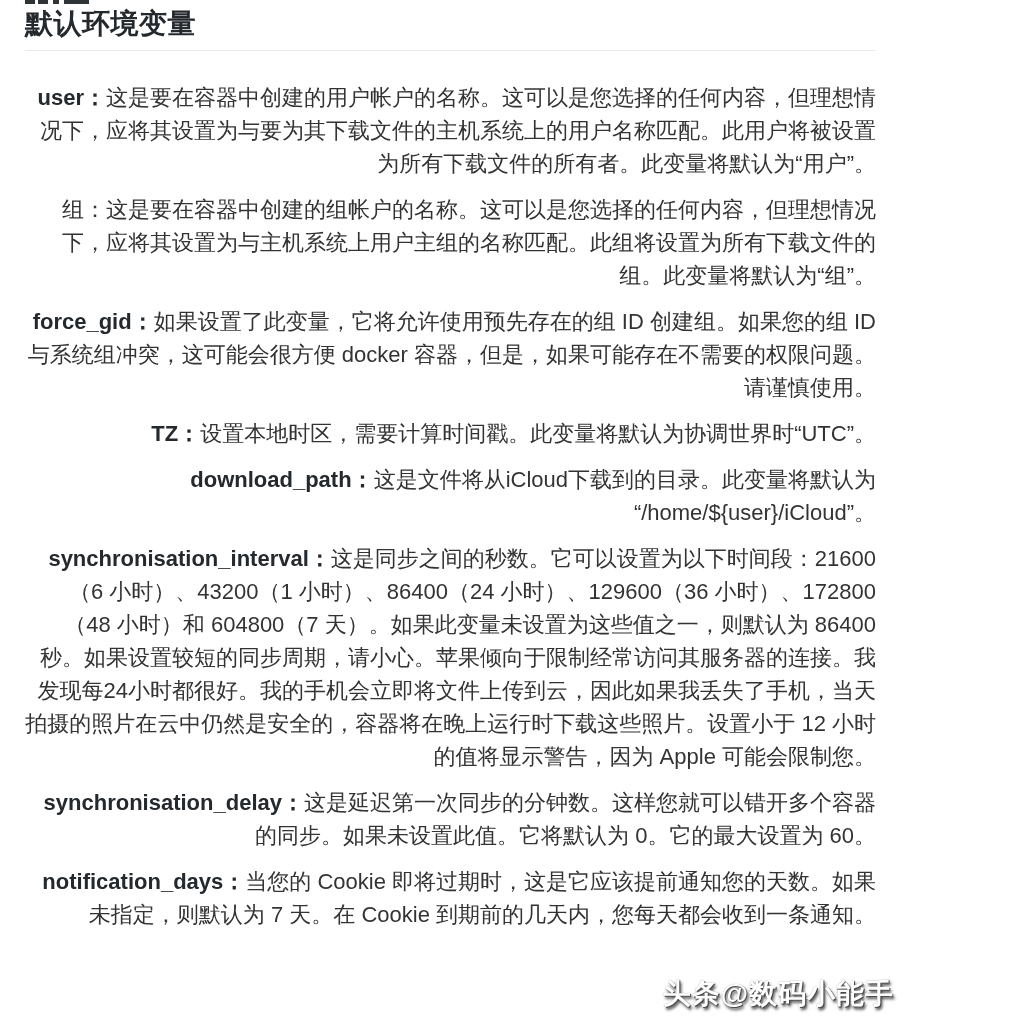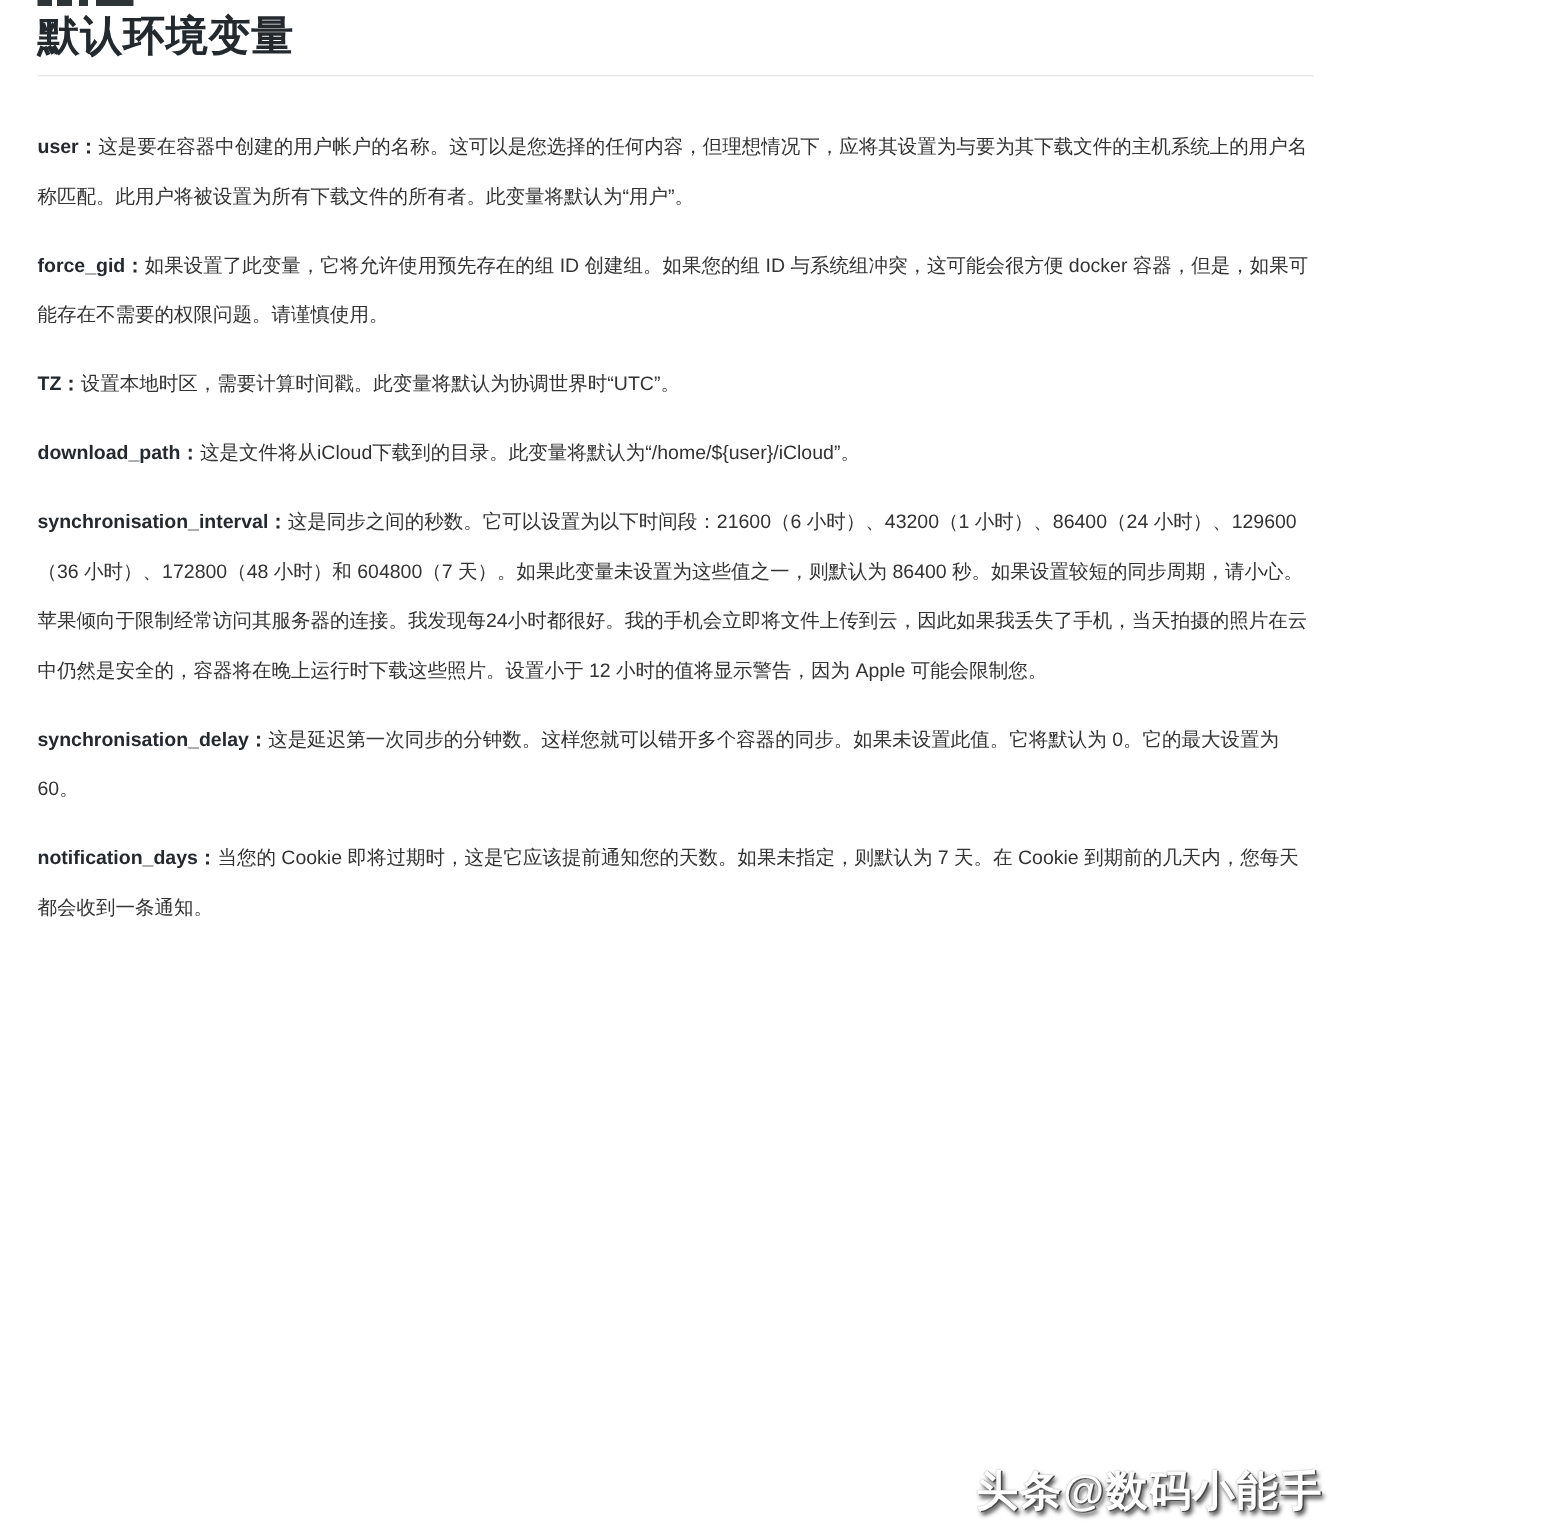--- a/index.html
+++ b/index.html
@@ -35,39 +35,39 @@
     padding-bottom: 6px;
     font-size: 28px;
     line-height: 40px;
     font-weight: 700;
     color: #24292e;
     border-bottom: 1px solid #e7e9eb;
     letter-spacing: 0.5px;
   }
   .content p.para {
     margin: 13px 0 0 0;
-    font-size: 13px;
+    font-size: 22px;
     line-height: 33px;
     color: #333333;
-    text-align: left;
+    text-align: right;
   }
   .content p.para:first-child {
     margin-top: 30px;
   }
   .term {
     font-weight: 700;
     color: #24292e;
   }
   .term.regular {
     font-weight: 400;
     color: #333333;
   }
   .watermark {
     position: absolute;
-    right: 20px;
+    right: 8px;
     bottom: 4px;
     font-size: 28px;
     font-weight: 700;
     letter-spacing: 1px;
     color: #ffffff;
     text-shadow:
       1px 1px 0 rgba(70,70,70,0.95),
       2px 3px 3px rgba(40,40,40,0.85),
       0 0 1px rgba(90,90,90,0.6);
     white-space: nowrap;
@@ -76,20 +76,21 @@
 </head>
 <body>
 
 <div class="page">
   <div class="clip-fragments"></div>
 
   <h1 class="doc-title" style="color: rgb(36, 41, 46); border-bottom-color: rgb(231, 233, 235);">默认环境变量</h1>
 
   <div class="content">
       <p class="para"><span class="term">user：</span><span>这是要在容器中创建的用户帐户的名称。这可以是您选择的任何内容，但理想情况下，应将其设置为与要为其下载文件的主机系统上的用户名称匹配。此用户将被设置为所有下载文件的所有者。此变量将默认为“用户”。</span></p>
+      <p class="para"><span class="term regular">组：</span><span>这是要在容器中创建的组帐户的名称。这可以是您选择的任何内容，但理想情况下，应将其设置为与主机系统上用户主组的名称匹配。此组将设置为所有下载文件的组。此变量将默认为“组”。</span></p>
       <p class="para"><span class="term">force_gid：</span><span>如果设置了此变量，它将允许使用预先存在的组 ID 创建组。如果您的组 ID 与系统组冲突，这可能会很方便 docker 容器，但是，如果可能存在不需要的权限问题。请谨慎使用。</span></p>
       <p class="para"><span class="term">TZ：</span><span>设置本地时区，需要计算时间戳。此变量将默认为协调世界时“UTC”。</span></p>
       <p class="para"><span class="term">download_path：</span><span>这是文件将从iCloud下载到的目录。此变量将默认为“/home/${user}/iCloud”。</span></p>
       <p class="para"><span class="term">synchronisation_interval：</span><span>这是同步之间的秒数。它可以设置为以下时间段：21600（6 小时）、43200（1 小时）、86400（24 小时）、129600（36 小时）、172800（48 小时）和 604800（7 天）。如果此变量未设置为这些值之一，则默认为 86400 秒。如果设置较短的同步周期，请小心。苹果倾向于限制经常访问其服务器的连接。我发现每24小时都很好。我的手机会立即将文件上传到云，因此如果我丢失了手机，当天拍摄的照片在云中仍然是安全的，容器将在晚上运行时下载这些照片。设置小于 12 小时的值将显示警告，因为 Apple 可能会限制您。</span></p>
       <p class="para"><span class="term">synchronisation_delay：</span><span>这是延迟第一次同步的分钟数。这样您就可以错开多个容器的同步。如果未设置此值。它将默认为 0。它的最大设置为 60。</span></p>
       <p class="para"><span class="term">notification_days：</span><span>当您的 Cookie 即将过期时，这是它应该提前通知您的天数。如果未指定，则默认为 7 天。在 Cookie 到期前的几天内，您每天都会收到一条通知。</span></p>
     </div>
 
   <div class="watermark" style="color: rgb(255, 255, 255);">头条@数码小能手</div>
 </div>

